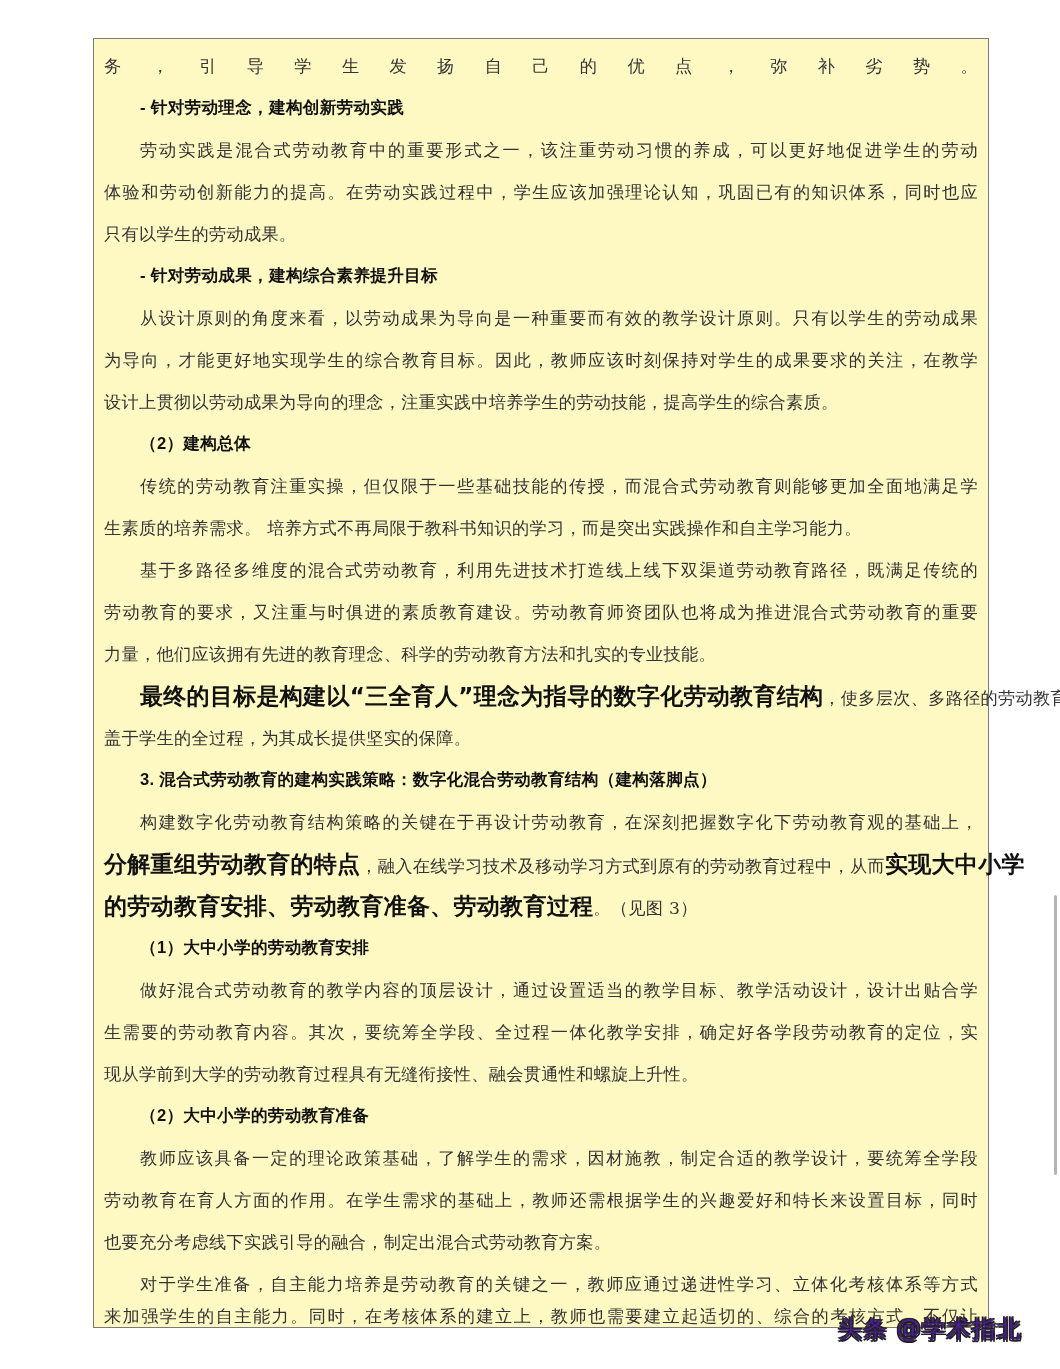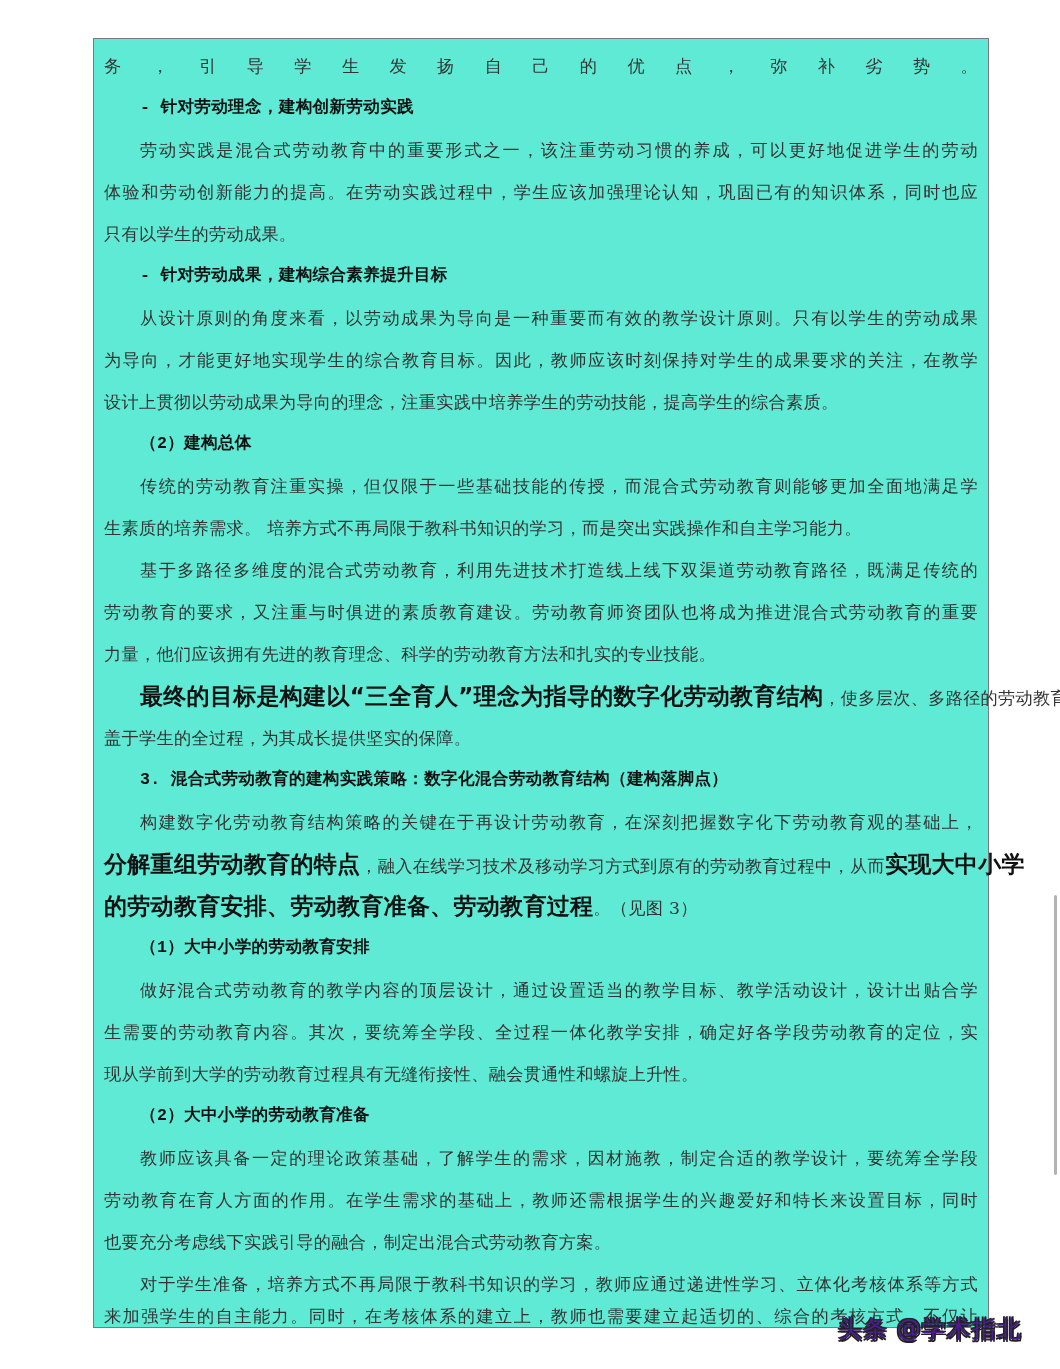--- a/index.html
+++ b/index.html
@@ -2,30 +2,30 @@
 <html><head>
 <meta charset="utf-8">
 <style>
   html, body { margin: 0; padding: 0; }
   body {
     width: 1060px; height: 1369px; background: #ffffff; position: relative; overflow: hidden;
     font-family: "DejaVu Serif", "Liberation Serif", serif; color: #2a2a2a;
   }
   .page-box {
     position: absolute; left: 93px; top: 38px; width: 896px; height: 1290px;
-    border: 1.5px solid #7a7a7a; box-sizing: border-box; background: #5eead4;
+    border: 1.5px solid #7a7a7a; box-sizing: border-box; background: #fef9c3;
   }
   .content { position: absolute; left: 10px; top: 6px; right: 10px; }
   .ln {
     position: absolute; left: 0; right: 0; height: 42px; line-height: 42px;
     font-size: 17.2px; white-space: nowrap; letter-spacing: 0.3px; color: #333;
   }
   .ln.indent { padding-left: 36px; }
   .ln.sub { padding-left: 36px; }
-  .ln.h { font-family: Liberation Mono, monospace; font-weight: bold; color: #111; font-size: 16.6px; }
+  .ln.h { font-family: Liberation Sans, sans-serif; font-weight: bold; color: #111; font-size: 16.6px; }
   .b { font-family: "DejaVu Sans", "Liberation Sans", sans-serif; font-weight: bold; color: #111; font-size: 23px; }
   .just { text-align: justify; text-align-last: justify; }
   .watermark {
     position: absolute; left: 838px; top: 1313px; font-family: "DejaVu Sans", "Liberation Sans", sans-serif;
     font-size: 24px; color: #4c1d95; letter-spacing: 1px;
     text-shadow: -1.5px -1.5px 0 #222, 1.5px -1.5px 0 #222, -1.5px 1.5px 0 #222, 1.5px 1.5px 0 #222, 0 0 2px #000;
   }
   .scrollbar {
     position: absolute; left: 1054px; top: 895px; width: 3px; height: 280px; background: #b3b3b3; border-radius: 2px;
   }
@@ -76,20 +76,20 @@
 
     <div class="ln indent just" style="top:924px">做好混合式劳动教育的教学内容的顶层设计，通过设置适当的教学目标、教学活动设计，设计出贴合学</div>
     <div class="ln just" style="top:966px">生需要的劳动教育内容。其次，要统筹全学段、全过程一体化教学安排，确定好各学段劳动教育的定位，实</div>
     <div class="ln" style="top:1008px">现从学前到大学的劳动教育过程具有无缝衔接性、融会贯通性和螺旋上升性。</div>
 
     <div class="ln h sub" style="top:1050px">（2）大中小学的劳动教育准备</div>
 
     <div class="ln indent just" style="top:1092px">教师应该具备一定的理论政策基础，了解学生的需求，因材施教，制定合适的教学设计，要统筹全学段</div>
     <div class="ln just" style="top:1134px">劳动教育在育人方面的作用。在学生需求的基础上，教师还需根据学生的兴趣爱好和特长来设置目标，同时</div>
     <div class="ln" style="top:1176px">也要充分考虑线下实践引导的融合，制定出混合式劳动教育方案。</div>
-    <div class="ln indent just" style="top:1218px">对于学生准备，培养方式不再局限于教科书知识的学习，教师应通过递进性学习、立体化考核体系等方式</div>
+    <div class="ln indent just" style="top:1218px">对于学生准备，自主能力培养是劳动教育的关键之一，教师应通过递进性学习、立体化考核体系等方式</div>
     <div class="ln just" style="top:1250px">来加强学生的自主能力。同时，在考核体系的建立上，教师也需要建立起适切的、综合的考核方式，不仅让</div>
   </div>
 </div>
 
 <div class="scrollbar"></div>
 
 <div class="watermark">头条 @学术指北</div>
 
 </body></html>

